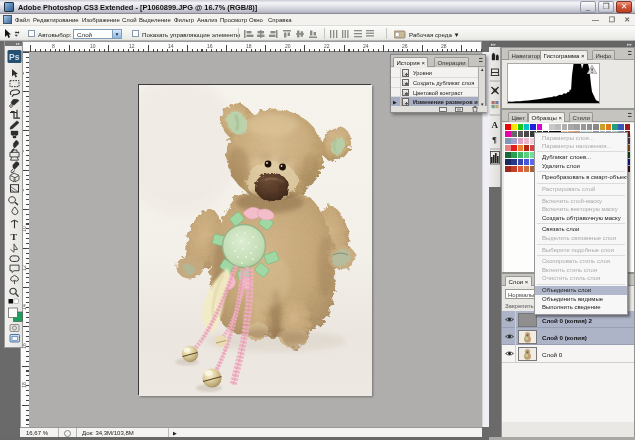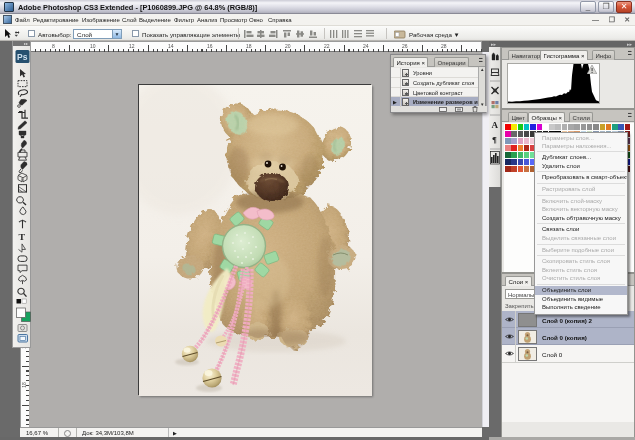--- a/index.html
+++ b/index.html
@@ -18,21 +18,21 @@
 #menubar .wctl{position:absolute;top:2px;color:#666;font-size:7px;font-weight:bold;}
 
 #optbar{left:0;top:26px;width:635px;height:15px;background:linear-gradient(180deg,#fbfbfa,#ecece9 85%,#e4e3e0);border-bottom:1px solid #b6b4b0;font-size:6.2px;color:#222;z-index:50;}
 .cb{position:absolute;top:4px;width:7px;height:7px;background:#fff;border:1px solid #8a99aa;}
 .optxt{position:absolute;top:4.5px;color:#222;}
 .dd{position:absolute;top:2.5px;height:10px;background:#fff;border:1px solid #7f9db9;font-size:6.2px;}
 .dd .ddb{position:absolute;right:0;top:0;width:9px;height:8px;background:linear-gradient(180deg,#d8eafc,#8fb8e2);border-left:1px solid #7f9db9;font-size:5px;color:#234;text-align:center;line-height:8px;}
 .vsep{position:absolute;top:2px;width:1px;height:11px;background:#c6c4c0;}
 
 #toolwell{left:0;top:41px;width:20px;height:399px;background:#6a6a6a;z-index:20;}
-#toolbar{position:absolute;left:12px;top:0;width:19px;height:307px;background:linear-gradient(90deg,#f2f1ef,#e6e5e2);border:1px solid #999;border-top:none;}
+#toolbar{position:absolute;left:4px;top:0;width:19px;height:307px;background:linear-gradient(90deg,#f2f1ef,#e6e5e2);border:1px solid #999;border-top:none;}
 #toolbar .thead{position:absolute;left:0;top:0;width:100%;height:5px;background:#737373;color:#ddd;font-size:4px;line-height:5px;text-align:right;padding-right:2px;}
 
 #rulertop{left:20px;top:41px;width:462px;height:11px;background:#fcfcfc;border:1px solid #9a9a9a;border-bottom:1px solid #777;z-index:5;}
 #rulerleft{left:20px;top:52px;width:9px;height:375px;background:#fcfcfc;border-left:1px solid #9a9a9a;z-index:5;}
 #workspace{left:29px;top:52px;width:453px;height:375px;background:#b0aeac;z-index:1;}
 #scrollstrip{left:482px;top:52px;width:7px;height:375px;background:#f0eff4;border-left:1px solid #d4d4da;z-index:5;}
 #statusbar{left:20px;top:427px;width:462px;height:10px;background:#f4f3f1;border-top:1px solid #999;font-size:6px;color:#222;z-index:6;}
 #photo{left:138px;top:84px;width:233px;height:311px;border:1px solid #3c3c3c;z-index:2;background:#f4f1ea;box-shadow:1.5px 1.5px 2px rgba(0,0,0,0.35);}
 #photo svg{position:absolute;left:0;top:0;}
 
@@ -63,21 +63,21 @@
 #ctxmenu .mitem.dis{color:#aaa;}
 #ctxmenu .mitem.hl{background:#b2b8cc;}
 #ctxmenu .msep{height:1px;background:#dcdcdc;margin:1px 2px;}
 .ticks{position:absolute;}
 .rnum{position:absolute;font-size:5px;color:#555;}
 </style></head>
 <body>
 
 <div class="abs" id="titlebar">
   <div class="ticon"></div>
-  <div class="ttxt">Adobe Photoshop CS3 Extended - [P1060899.JPG @ 64.8% (RGB/8)]</div>
+  <div class="ttxt">Adobe Photoshop CS3 Extended - [P1060899.JPG @ 16.7% (RGB/8)]</div>
   <div class="wbtn" style="right:39px;">_</div>
   <div class="wbtn" style="right:21px;">❐</div>
   <div class="wbtn close" style="right:3px;">✕</div>
 </div>
 
 <div class="abs" id="menubar">
   <div class="micon"></div>
   <div class="mi" style="left:15px;">Файл</div>
   <div class="mi" style="left:33px;">Редактирование</div>
   <div class="mi" style="left:82px;">Изображение</div>

